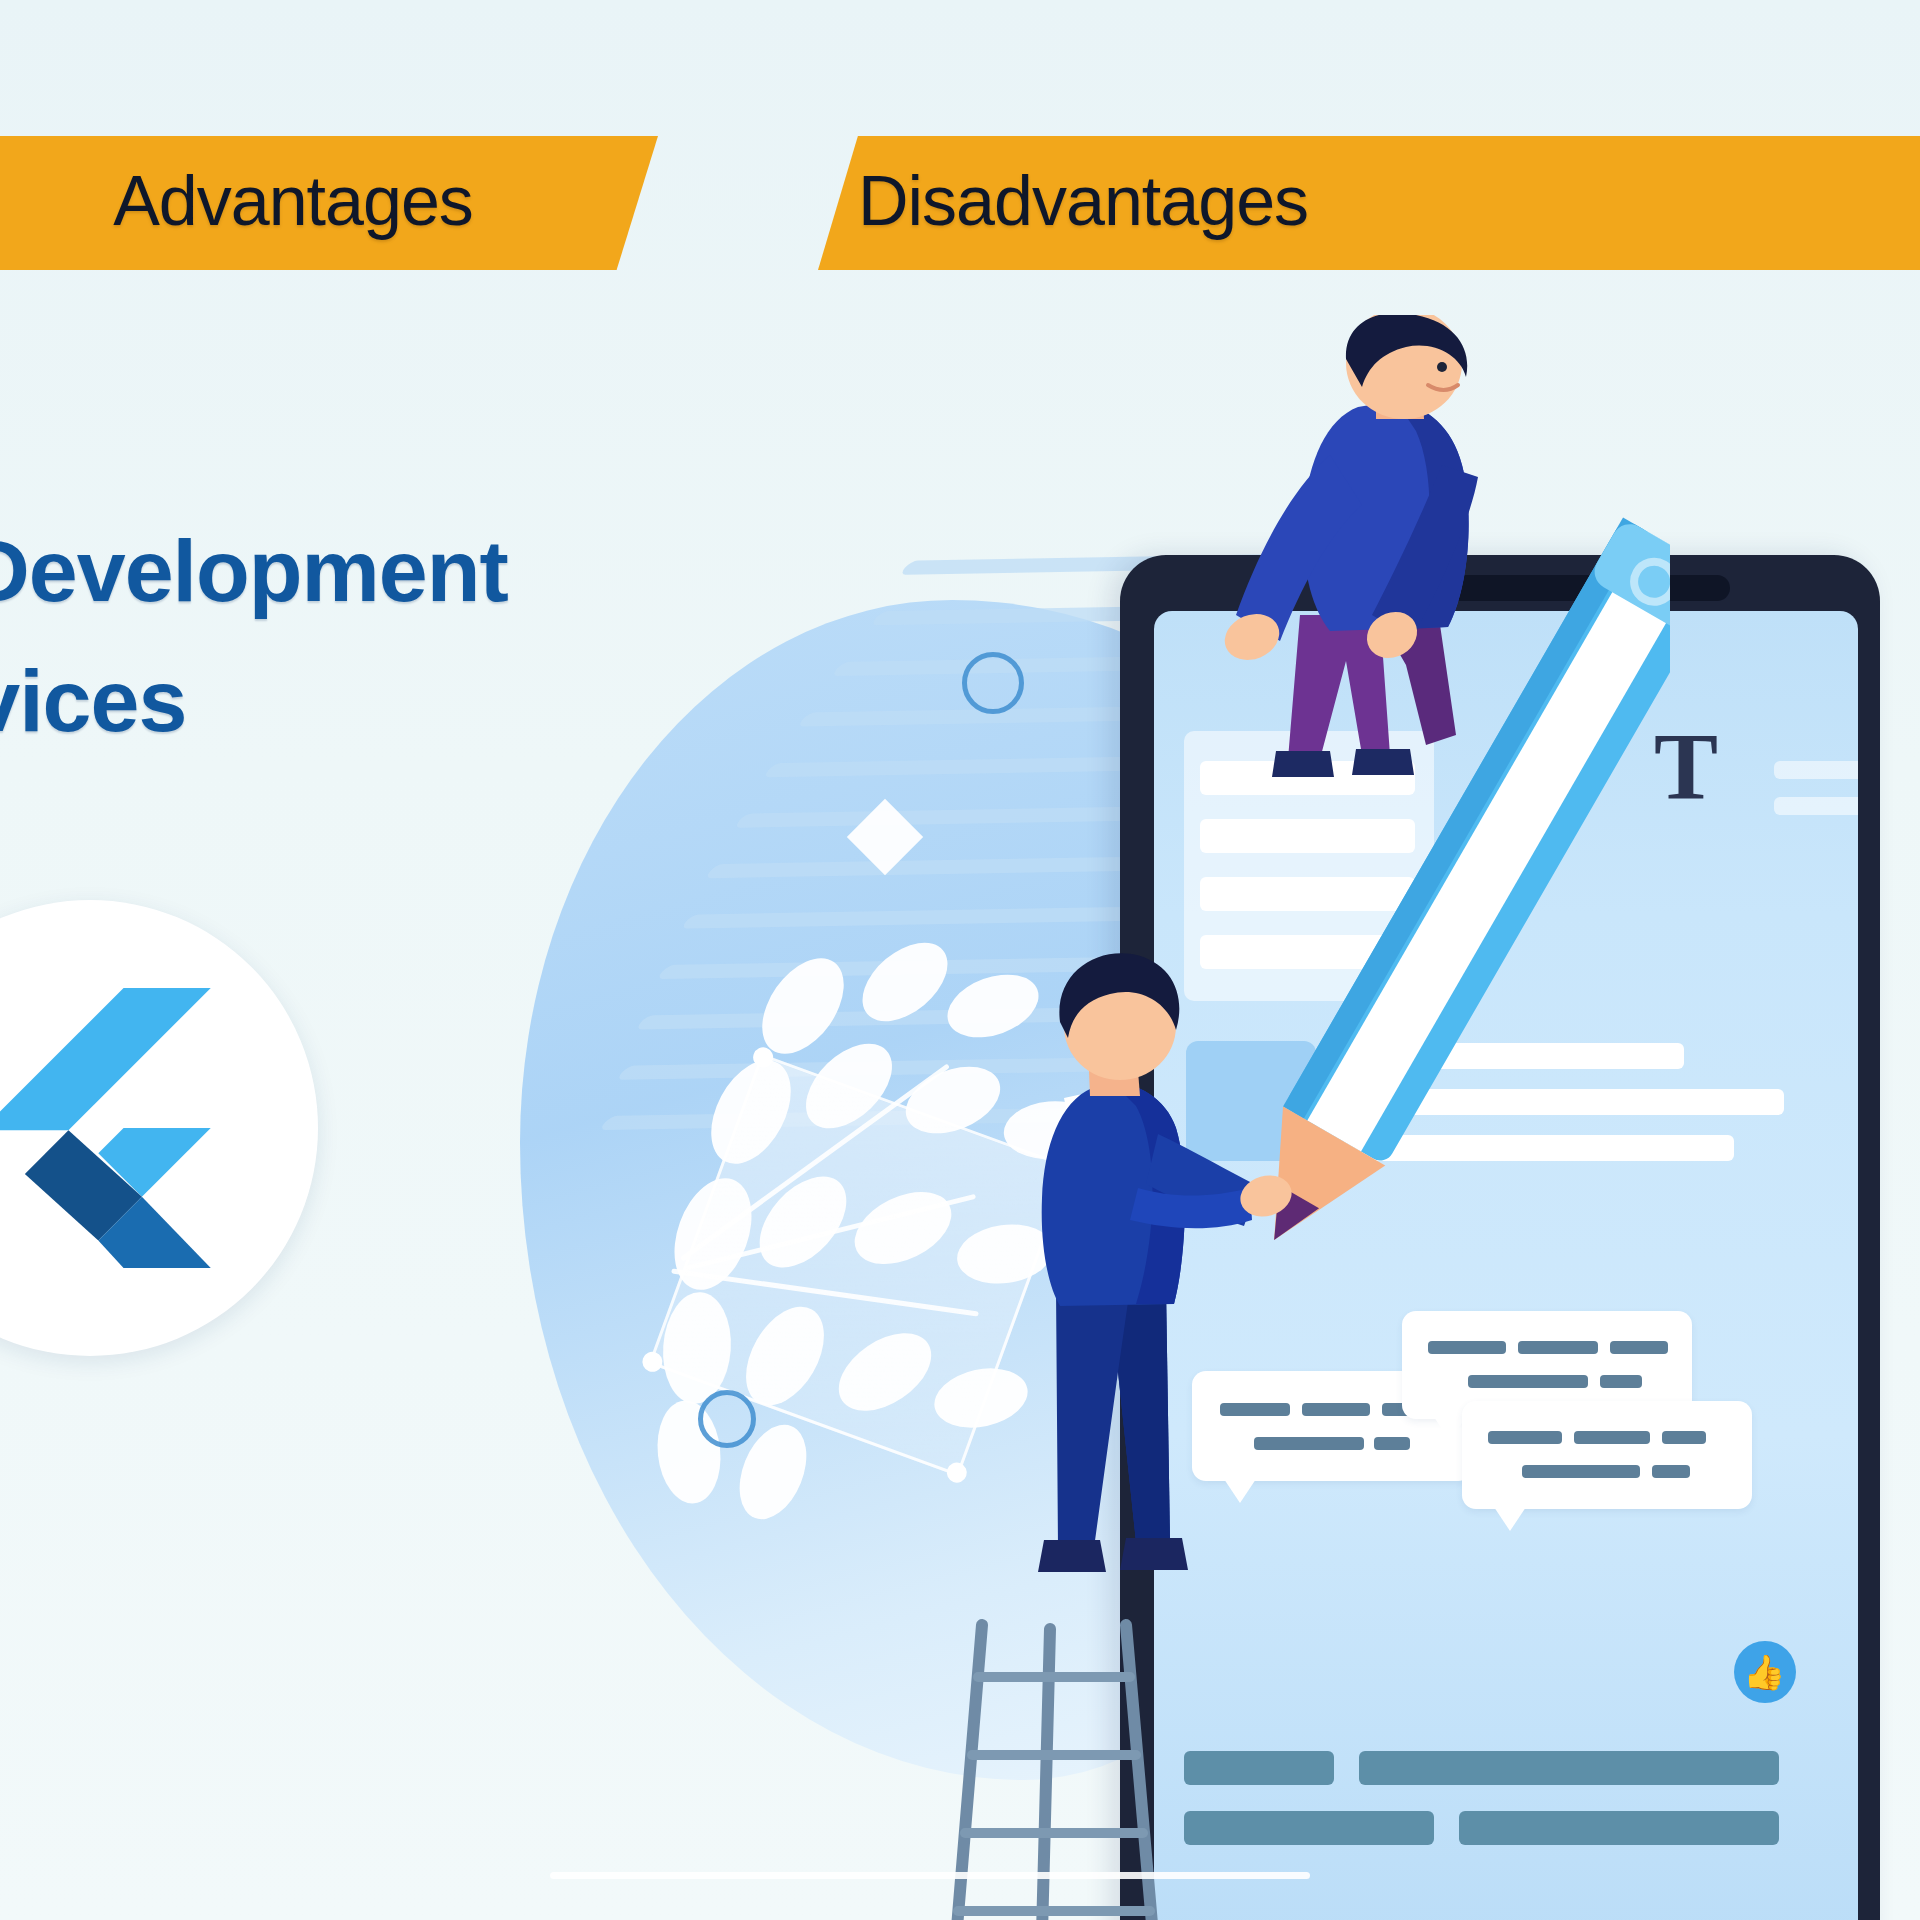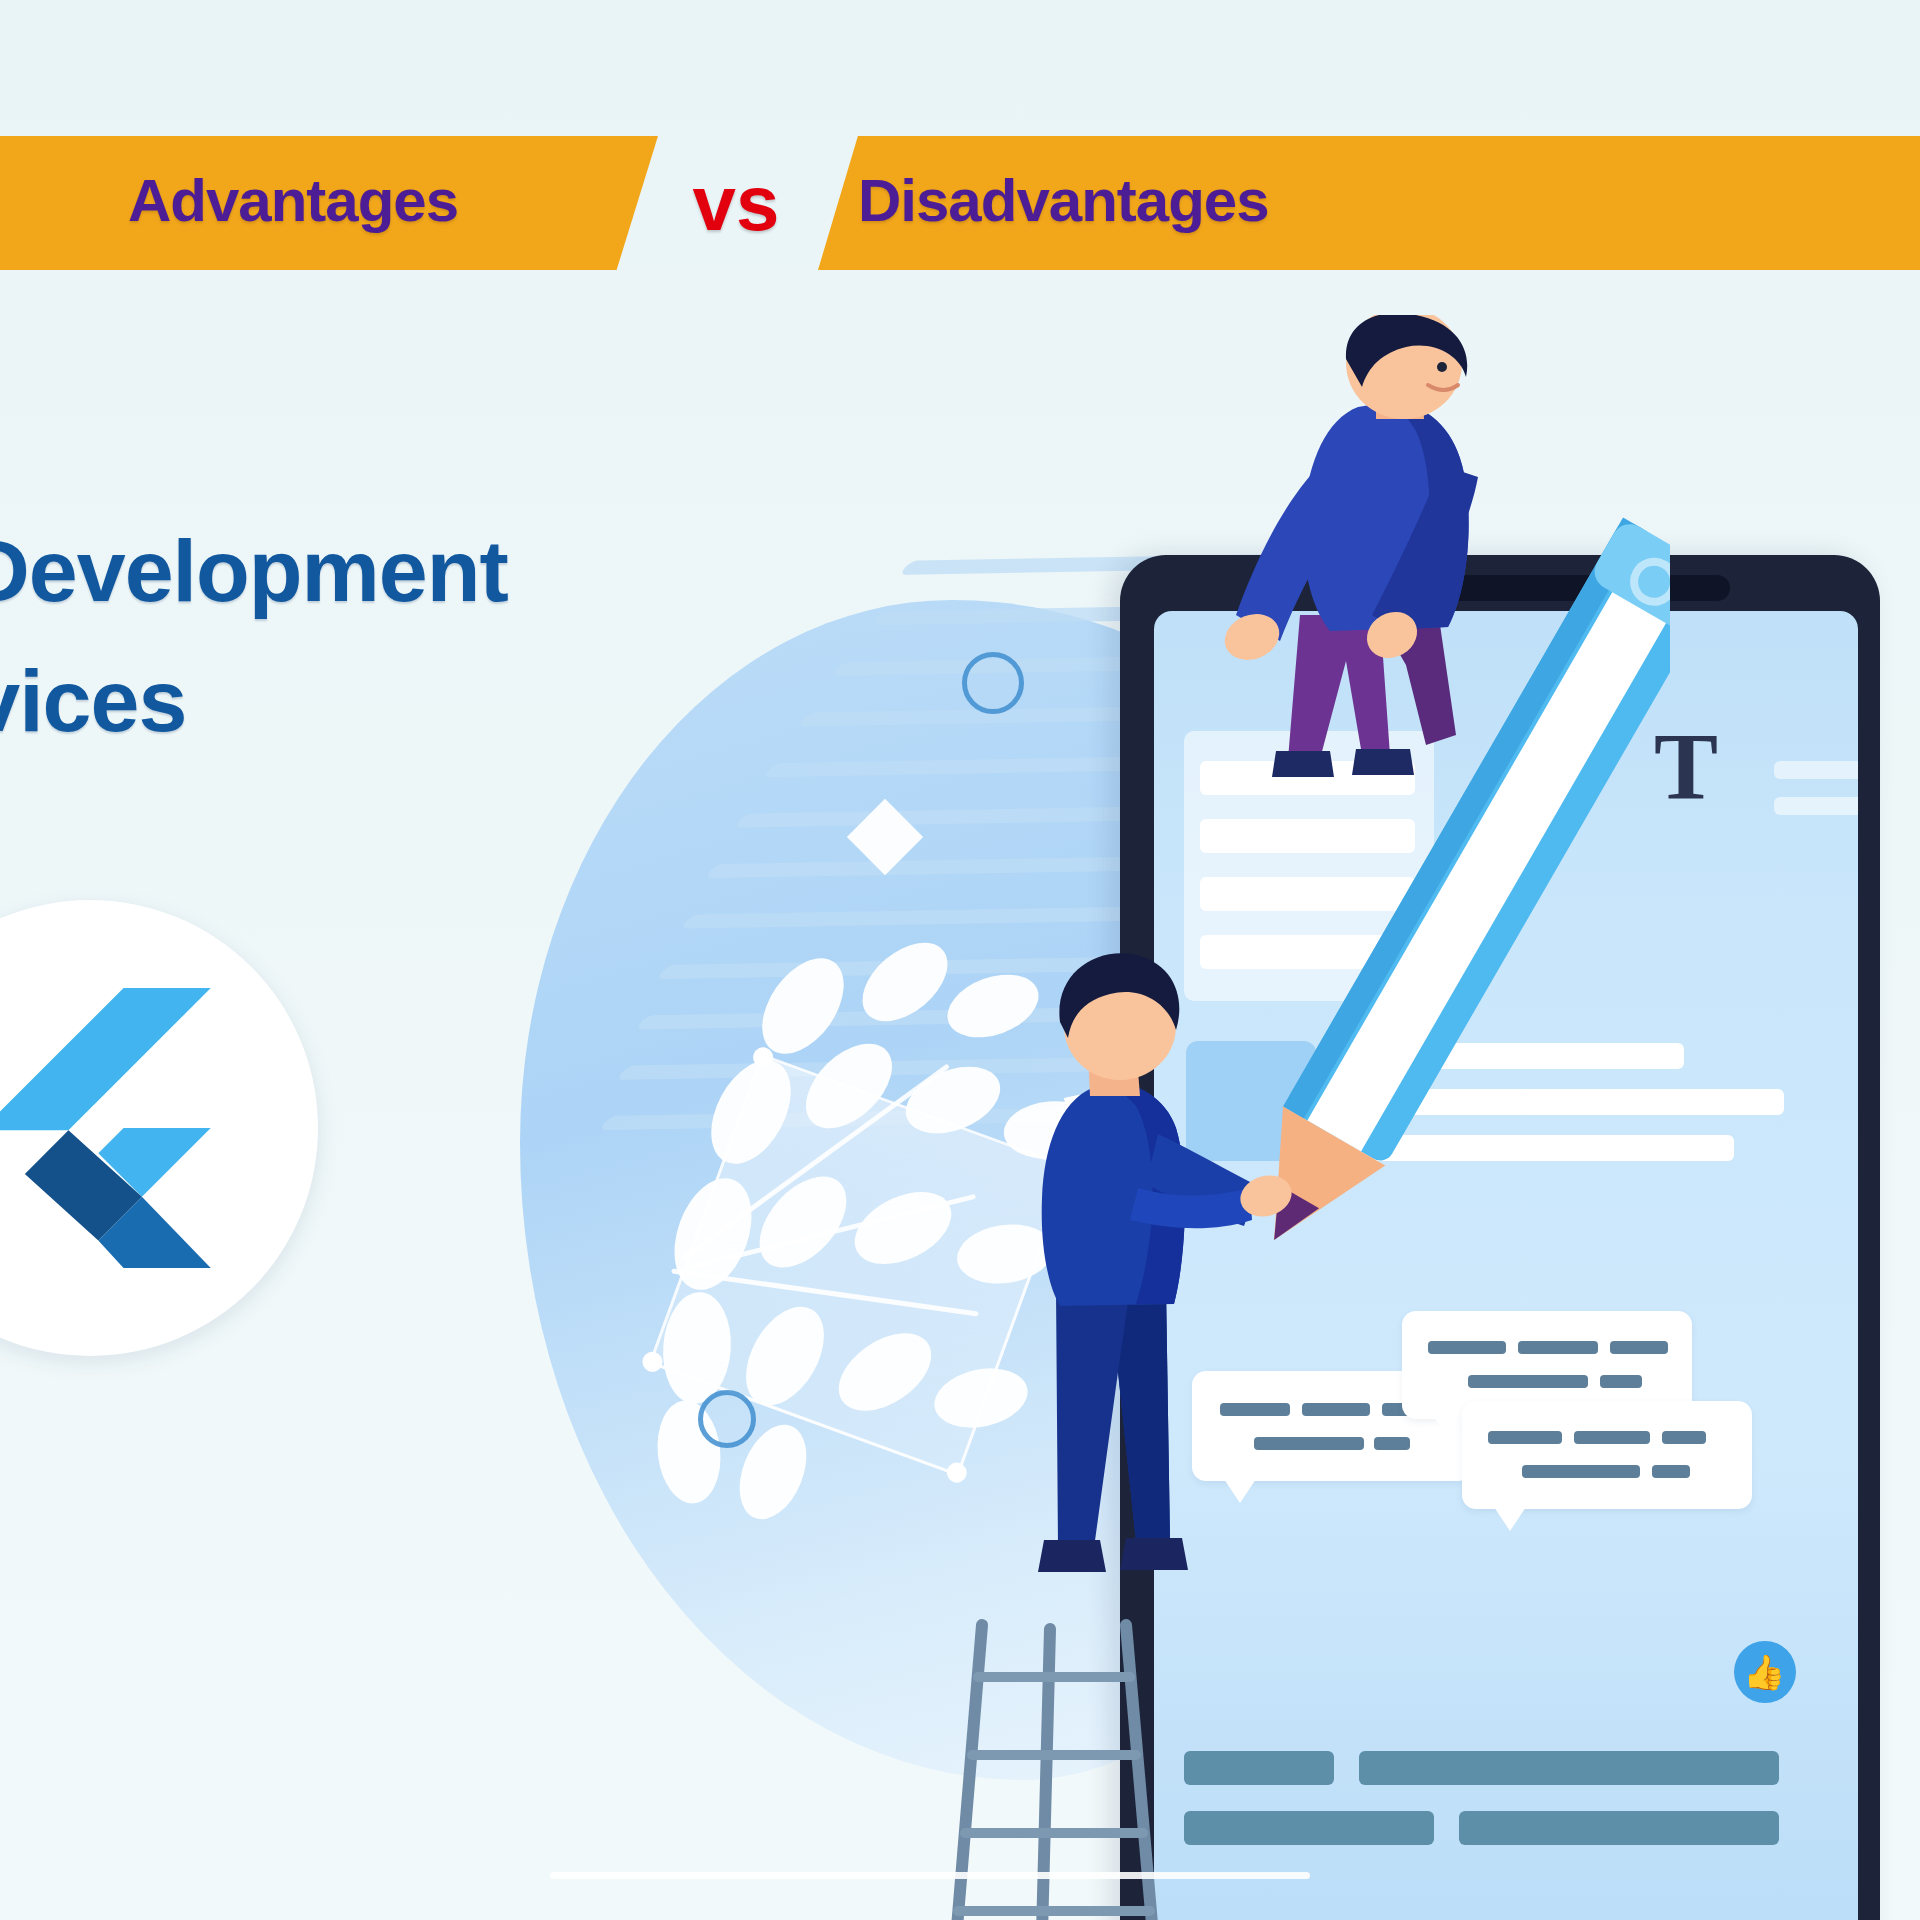--- a/index.html
+++ b/index.html
@@ -20,23 +20,23 @@
   .ribbon-row{
     position:absolute; top:136px; left:0; width:1920px; height:134px;
   }
   .ribbon{
     position:absolute; top:0; height:134px;
     background:#f2a71b;
     display:flex; align-items:center; justify-content:center;
     box-shadow:0 3px 6px rgba(0,0,0,.10);
   }
   .ribbon span{
-    color:#4c1d95;
-    font-size:60px;
-    font-weight:bold;
+    color:#0f172a;
+    font-size:70px;
+    font-weight:normal;
     letter-spacing:-1px;
     line-height:1;
     text-shadow:0 2px 3px rgba(120,70,0,.25);
     white-space:nowrap;
     display:block;
     transform:translateY(-2px);
   }
   #ribbon-adv{
     left:-32px; width:690px;
     clip-path:polygon(0 0, 100% 0, 94% 100%, 0% 100%);
@@ -194,21 +194,20 @@
 <div id="stage">
 
   <div class="ribbon-row">
     <div class="ribbon" id="ribbon-adv">
       <span>Advantages</span>
     </div>
     <div class="ribbon" id="ribbon-dis">
       <span>Disadvantages</span>
     </div>
   </div>
-  <div id="vs-label">vs</div>
 
   <div id="headline">
     <span class="ln">p Development</span>
     <span class="ln">ervices</span>
   </div>
 
   <div id="flutter-badge">
     <svg viewBox="0 0 200 244">
       <polygon points="124,0 200,0 76,124 0,124" fill="#42b5f0"></polygon>
       <polygon points="124,122 200,122 140,182 102,144" fill="#42b5f0"></polygon>

